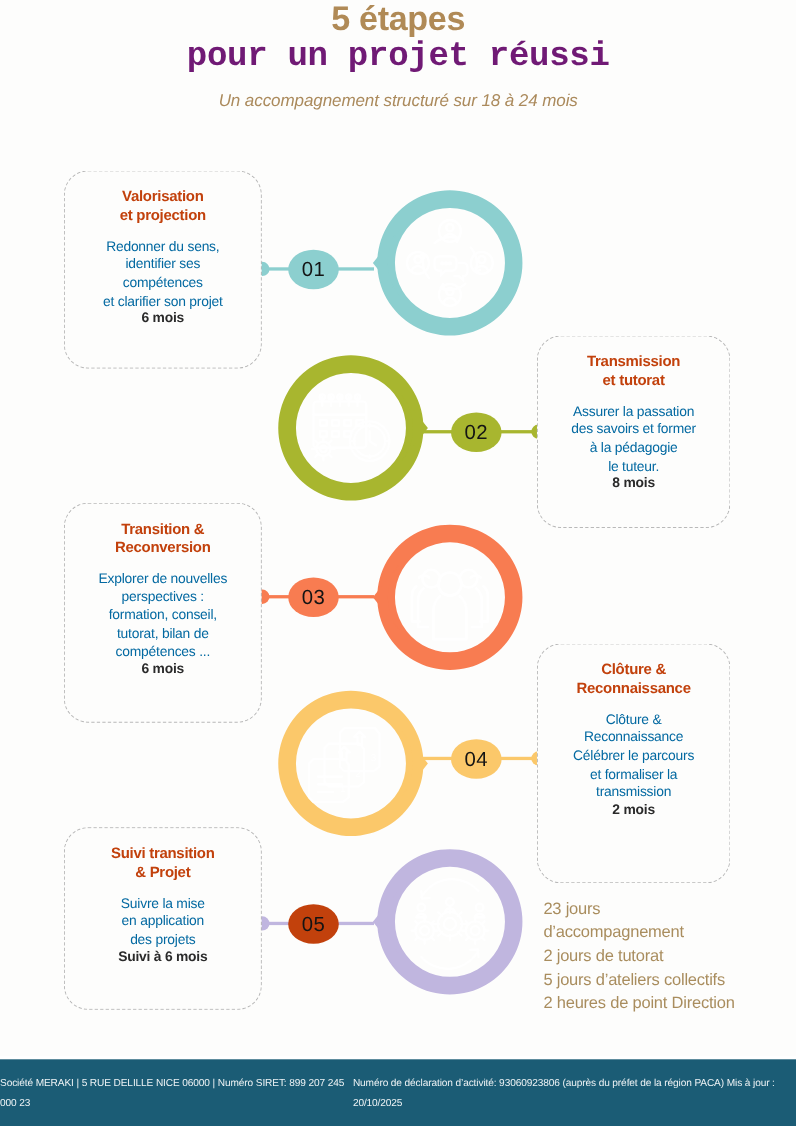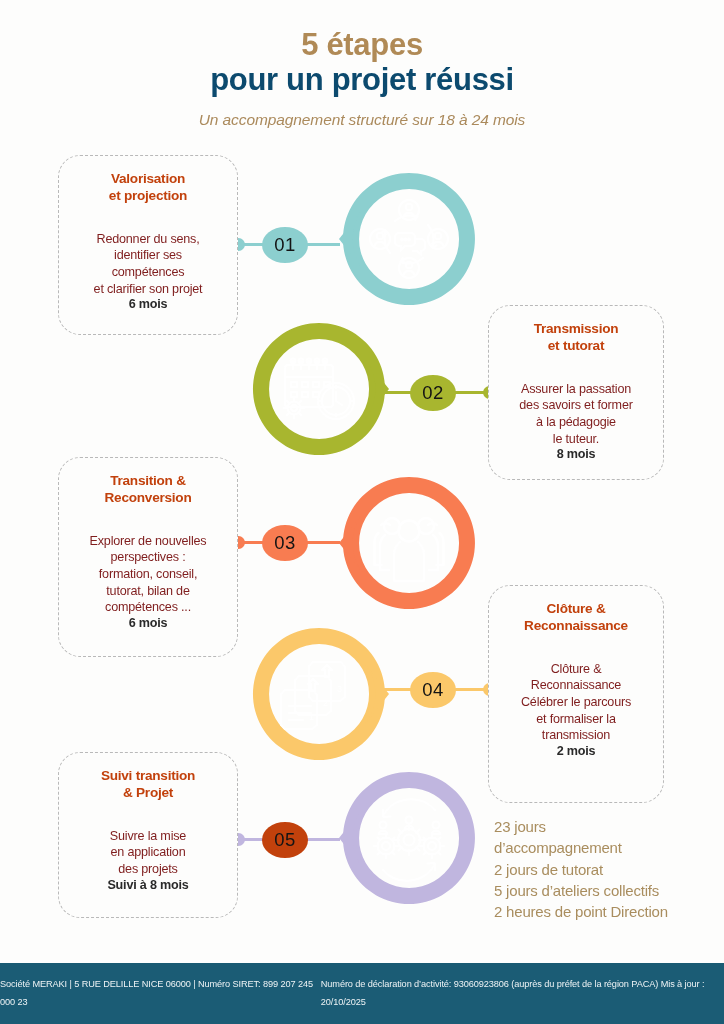--- a/index.html
+++ b/index.html
@@ -12,25 +12,25 @@
   #page {
     position: relative;
     width: 724px; height: 1024px;
     background: #fdfdfc;
   }
 
   
   #header { position: absolute; top: 0; left: 0; width: 724px; height: 150px; text-align: center; }
   .title-l1 {
     font-size: 31px; font-weight: bold; color: #b08a56;
-    letter-spacing: -0.3px; padding-top: 28px; line-height: 1.12;
+    letter-spacing: -0.3px; line-height: 1.12;
   }
   .title-l2 {
-    font-size: 31px; font-weight: bold; color: #0c4a6e;
-    letter-spacing: -0.3px; line-height: 1.12;
+    font-size: 31px; font-weight: bold; color: #701a75;
+    letter-spacing: -0.3px; line-height: 1.12; font-family: Liberation Mono, monospace;
   }
   .subtitle {
     font-size: 15.5px; color: #ab8a5c; margin-top: 14px; letter-spacing: -0.1px; font-style: italic;
   }
 
   
   .card {
     position: absolute;
     background: #fdfdfc;
     border: 1.3px dashed #b9b9b9;
@@ -38,22 +38,22 @@
     padding: 14px 12px;
     text-align: center;
     z-index: 5;
   }
   .card-title {
     font-size: 13.6px; font-weight: bold; color: #c2410c;
     line-height: 1.28; letter-spacing: -0.25px;
     white-space: pre-line;
   }
   .card-body {
-    font-size: 12.6px; color: #7f1d1d; line-height: 1.32;
-    margin-top: 26px; letter-spacing: -0.2px;
+    font-size: 12.6px; color: #0369a1; line-height: 1.32;
+    margin-top: 11px; letter-spacing: -0.2px;
     white-space: pre-line;
   }
   .card-duration {
     font-size: 12.6px; color: #2a2a2a; font-weight: 600;
     letter-spacing: -0.2px;
   }
 
   
   .ring-wrap { position: absolute; z-index: 2; }
   .ring-wrap svg { display: block; overflow: visible; }
@@ -294,21 +294,21 @@
         <path d="M102 108 l-0.5 -7 l-7 0.5"></path>
       </g>
     </svg>
   </div>
   <div class="card" style="left:58px; top:752px; width:180px; height:166px;">
     <div class="card-title">Suivi transition
 &amp; Projet</div>
     <div class="card-body">Suivre la mise
 en application
 des projets</div>
-    <div class="card-duration">Suivi à 8 mois</div>
+    <div class="card-duration">Suivi à 6 mois</div>
   </div>
   <div class="conn-line" style="left:238px; top:838px; width:30px; background:#c0b6df;"></div>
   <div class="conn-dot" style="left:232px; top:833px; background:#c0b6df;"></div>
   <div class="conn-line" style="left:302px; top:838px; width:38px; background:#c0b6df;"></div>
   <div class="badge" style="left:262px; top:822px; background:#c2410c;">05</div>
 
   <ul id="summary">
     <li>23 jours</li>
     <li>d’accompagnement</li>
     <li>2 jours de tutorat</li>

